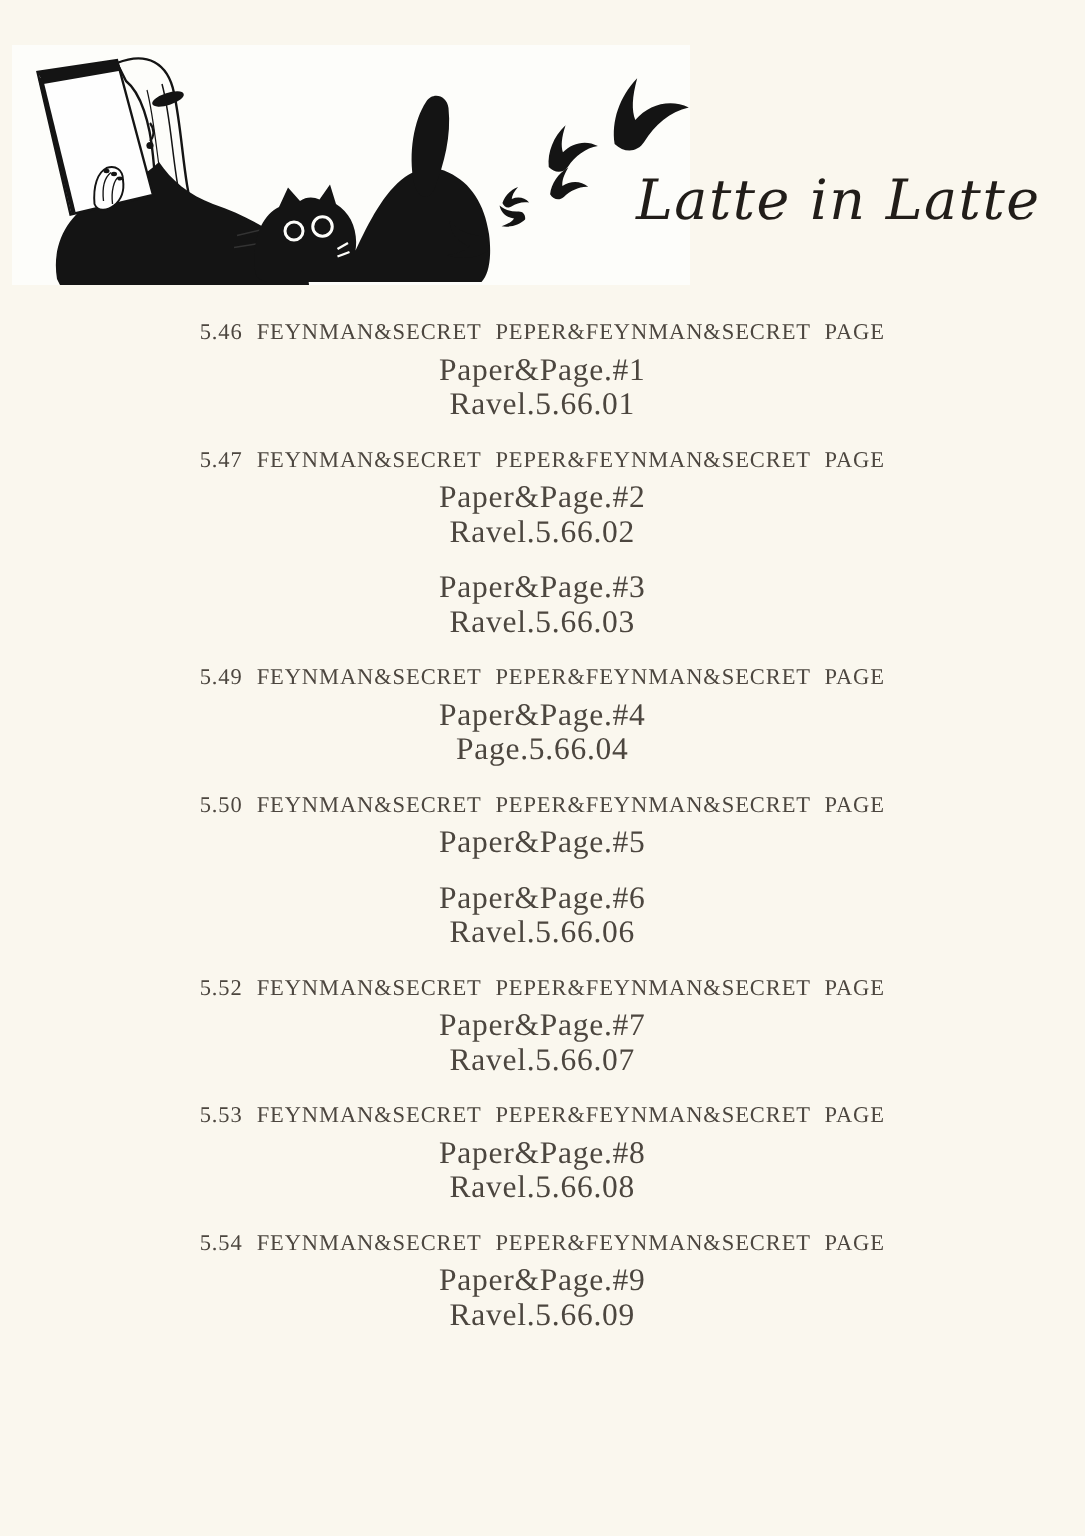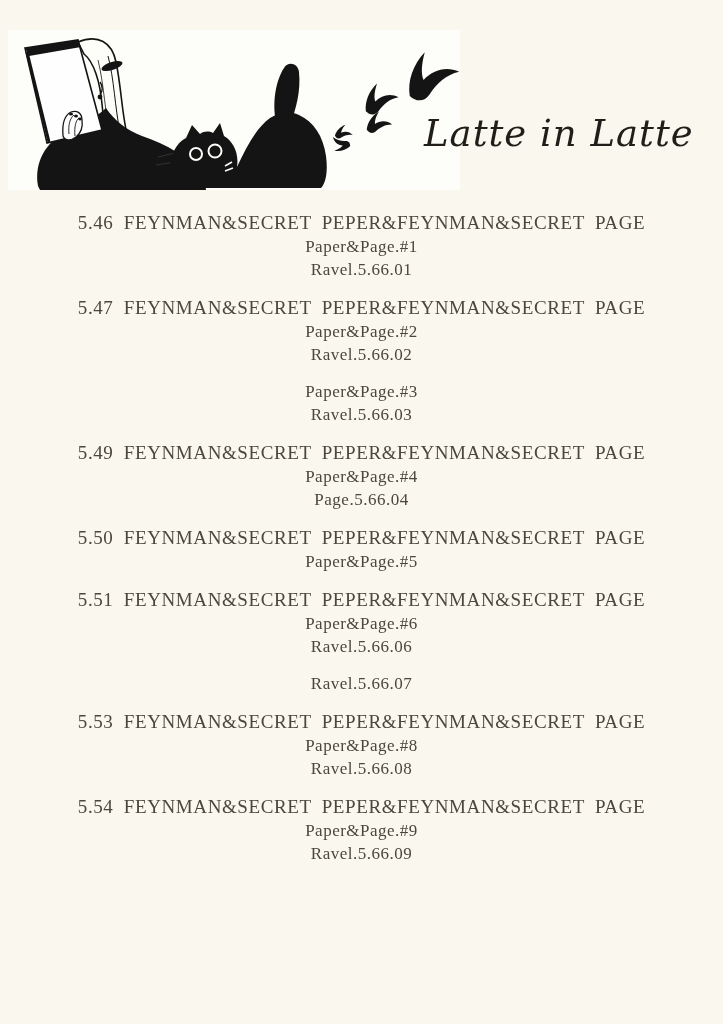--- a/index.html
+++ b/index.html
@@ -30,28 +30,28 @@
   }
 
   
   .list {
     padding-top: 10px;
     text-align: center;
     color: #4c463f;
   }
   .entry { margin: 0 0 14px 0; }
   .entry-title {
-    font-size: 19px;
+    font-size: 15px;
     line-height: 25px;
     letter-spacing: 0.6px;
     word-spacing: 5px;
     white-space: nowrap;
   }
   .entry-line {
-    font-size: 17px;
+    font-size: 21px;
     line-height: 23px;
     letter-spacing: 0.5px;
   }
 </style>
 </head>
 <body>
 
 <div class="page">
 
   <div class="header">
@@ -141,26 +141,27 @@
       <div class="entry-line">Paper&amp;Page.#4</div>
       <div class="entry-line">Page.5.66.04</div>
     </div>
 
     <div class="entry">
       <div class="entry-title">5.50 FEYNMAN&amp;SECRET PEPER&amp;FEYNMAN&amp;SECRET PAGE</div>
       <div class="entry-line">Paper&amp;Page.#5</div>
     </div>
 
     <div class="entry">
-      <div class="entry-title">5.51 FEYNMAN&amp;SECRET PEPER&amp;FEYNMAN&amp;SECRET PAGE</div>
       <div class="entry-line">Paper&amp;Page.#6</div>
       <div class="entry-line">Ravel.5.66.06</div>
     </div>
 
     <div class="entry">
+      <div class="entry-title">5.52 FEYNMAN&amp;SECRET PEPER&amp;FEYNMAN&amp;SECRET PAGE</div>
+      <div class="entry-line">Paper&amp;Page.#7</div>
       <div class="entry-line">Ravel.5.66.07</div>
     </div>
 
     <div class="entry">
       <div class="entry-title">5.53 FEYNMAN&amp;SECRET PEPER&amp;FEYNMAN&amp;SECRET PAGE</div>
       <div class="entry-line">Paper&amp;Page.#8</div>
       <div class="entry-line">Ravel.5.66.08</div>
     </div>
 
     <div class="entry">

